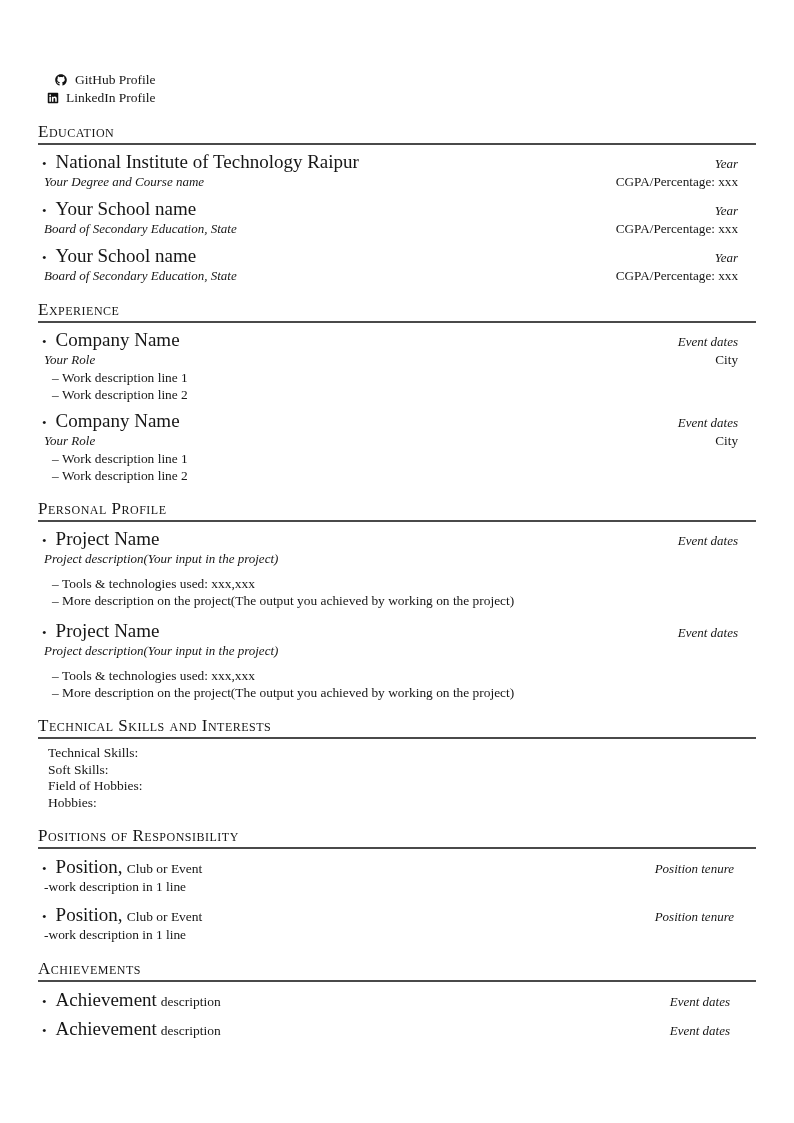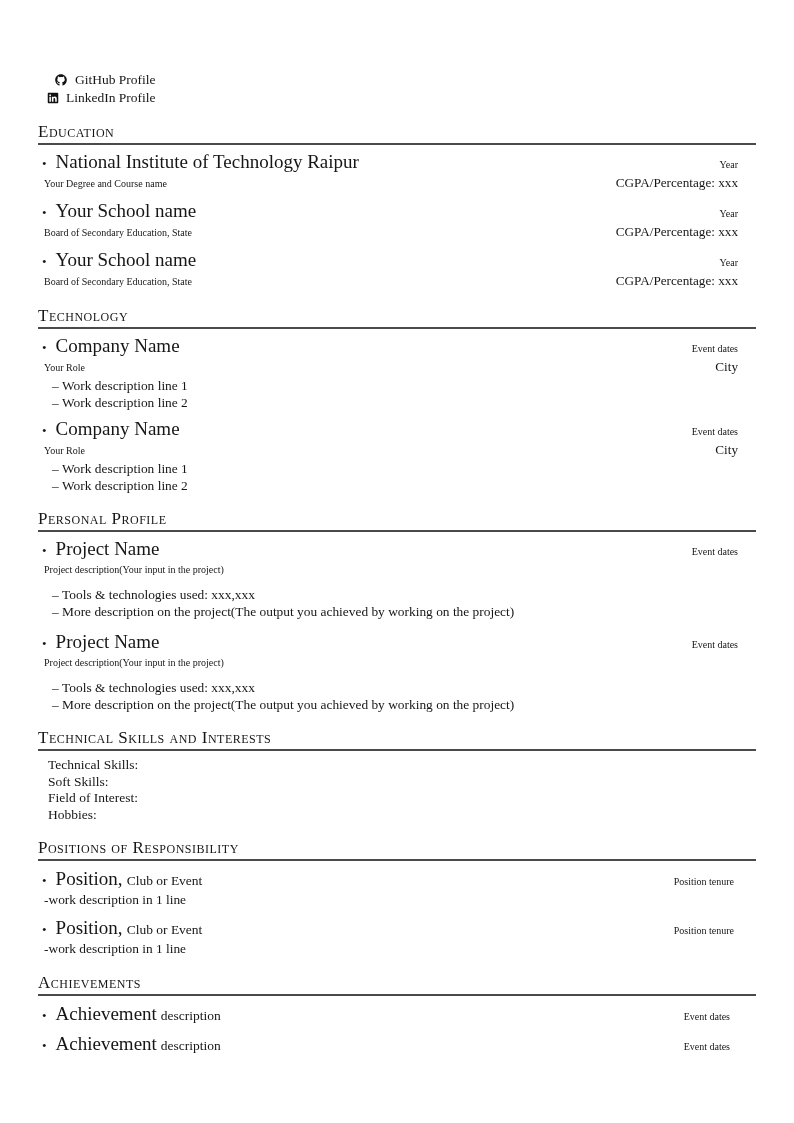--- a/index.html
+++ b/index.html
@@ -26,21 +26,21 @@
   .section-title { font-variant:small-caps; font-size:17px; letter-spacing:0.5px; line-height:20px; font-weight:500; }
   .rule { border:0; border-bottom:2px solid #4a4a4a; margin:1px 0 0 0; }
 
   
   .entry { margin:8px 0 9px 4px; padding-right:18px; }
   .row { display:flex; justify-content:space-between; align-items:baseline; line-height:18px; }
   .row .left { display:flex; align-items:baseline; gap:9px; }
   .bullet { font-size:13px; }
   .bullet::before { content:"\2022"; }
   .b-name { font-weight:normal; font-size:19px; }
-  .it { font-size:10px; }
+  .it { font-style:italic; font-size:13px; }
   .rm { font-size:13.2px; }
   .sub { margin-left:2px; }
   .dashes { margin:0 0 0 10px; }
   .dash-line { font-size:13.4px; line-height:16.5px; }
   .dash-line::before { content:"\2013\00a0 "; }
   .exp .dashes { margin-top:1px; }
   .proj-points { margin-top:8px; }
   .pair-gap { margin-right:4px; }
 
   
@@ -121,21 +121,21 @@
         <span class="it">Year</span>
       </div>
       <div class="row sub">
         <span class="it">Board of Secondary Education, State</span>
         <span class="rm">CGPA/Percentage: xxx</span>
       </div>
     </div>
   </div>
 
   <div class="section">
-    <div class="section-title">Technology</div>
+    <div class="section-title">Experience</div>
     <hr class="rule">
 
     <div class="entry exp">
       <div class="row">
         <span class="left">
             <span class="bullet"></span>
           <span class="b-name">Company Name</span>
           </span>
         <span class="it">Event dates</span>
       </div>
@@ -206,21 +206,21 @@
       </div>
     </div>
   </div>
 
   <div class="section">
     <div class="section-title">Technical Skills and Interests</div>
     <hr class="rule">
     <div class="skills-block">
       <div class="skill-row">Technical Skills:</div>
       <div class="skill-row">Soft Skills:</div>
-      <div class="skill-row">Field of Interest:</div>
+      <div class="skill-row">Field of Hobbies:</div>
       <div class="skill-row">Hobbies:</div>
     </div>
   </div>
 
   <div class="section">
     <div class="section-title">Positions of Responsibility</div>
     <hr class="rule">
 
     <div class="pos-entry">
       <div class="row">

